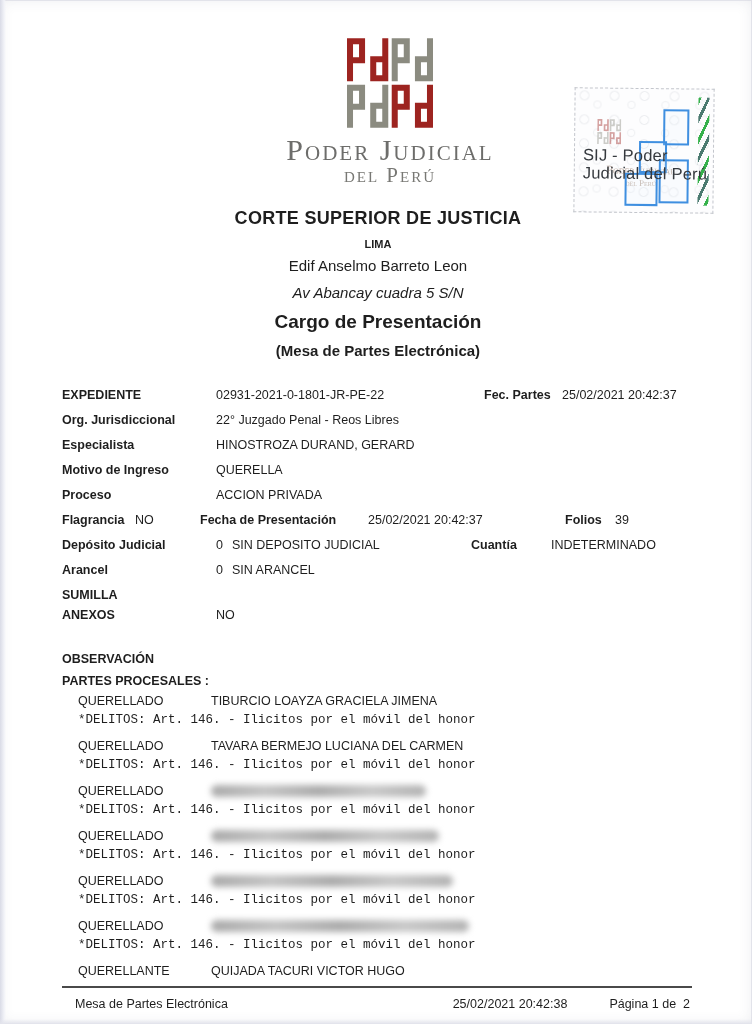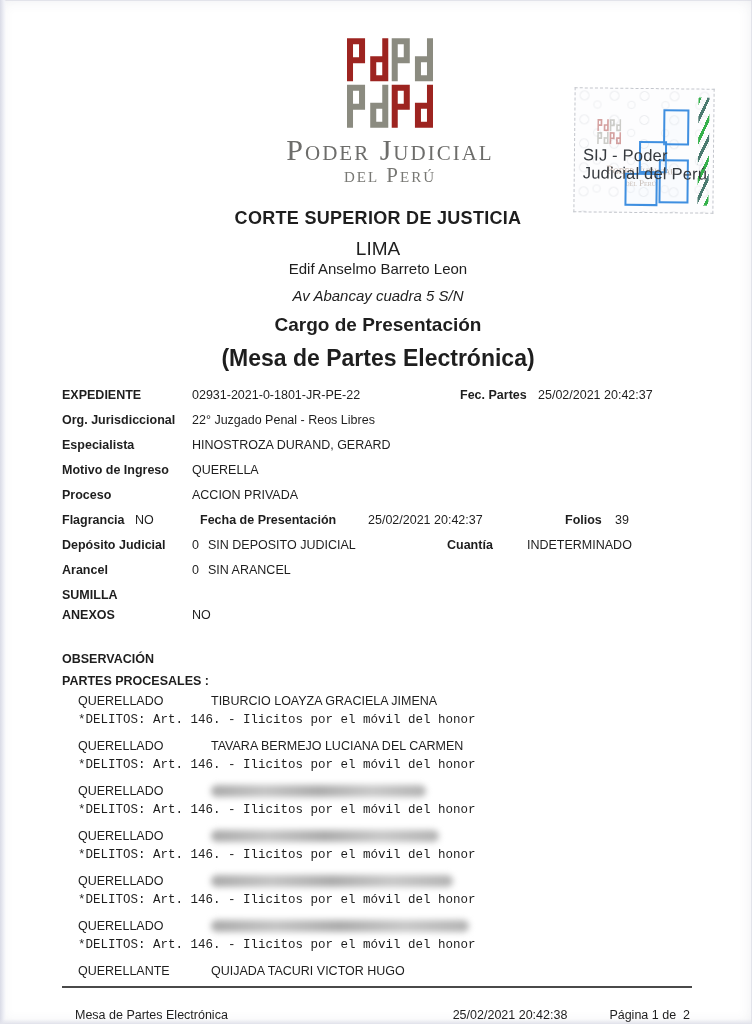--- a/index.html
+++ b/index.html
@@ -44,30 +44,30 @@
   .stripes { position:absolute; right:4px; top:8px; width:11px; height:108px;
     background:repeating-linear-gradient(115deg,
       #35b14b 0 3px, rgba(255,255,255,0) 3px 8px,
       #4b7a70 8px 11px, rgba(255,255,255,0) 11px 17px); }
   .stamp-text { position:absolute; left:8px; top:57px; font-size:16.5px; line-height:18px;
     color:#35393e; letter-spacing:.2px; white-space:nowrap; }
 
   
   .court { position:absolute; top:208px; left:0; right:8px; text-align:center;padding-left:12px; }
   .court-name { font-size:18px; font-weight:bold; letter-spacing:.3px; margin-bottom:9px; }
-  .court-city { font-size:19px; font-weight:normal; }
+  .court-city { font-size:11px; font-weight:bold; margin-bottom:7px; }
   .court-bldg { font-size:15px; margin-bottom:10px; }
   .court-addr { font-size:15px; margin-bottom:10px;font-style:italic; }
   .doc-title { font-size:19px; font-weight:bold; margin-bottom:9px; }
-  .doc-subtitle { font-size:23px; font-weight:bold; }
+  .doc-subtitle { font-size:15px; font-weight:bold; }
 
   
   .fields { position:absolute; top:388px; left:62px; right:50px; font-size:12.5px; line-height:15px; }
   .frow { display:flex; margin-bottom:10px; align-items:flex-start; }
-  .flabel { width:130px; font-weight:bold; flex-shrink:0; }
+  .flabel { width:154px; font-weight:bold; flex-shrink:0; }
   .w268 { width:268px; flex-shrink:0; }
   .fi-label { width:78px; font-weight:bold; flex-shrink:0; }
   .flag-label { width:73px; font-weight:bold; flex-shrink:0; }
   .flag-val { width:65px; flex-shrink:0; }
   .fecha-label { width:168px; font-weight:bold; flex-shrink:0; }
   .fecha-val { width:197px; flex-shrink:0; }
   .folios-label { width:50px; font-weight:bold; flex-shrink:0; }
   .dep-val { width:255px; flex-shrink:0; display:flex; }
   .cuantia-label { width:80px; font-weight:bold; flex-shrink:0; }
   .num { width:16px; flex-shrink:0; }
@@ -82,21 +82,21 @@
   .partes-heading { font-weight:bold; margin-bottom:5px; }
   .party { padding-left:16px; }
   .party-row1 { display:flex; margin-bottom:4px; }
   .party-role { width:133px; flex-shrink:0; }
   .party-delitos { margin-bottom:11px;font-family:Liberation Mono, monospace; }
   .blur-bar { height:12px; margin-top:1px; border-radius:6px; filter:blur(3px);
     background:linear-gradient(90deg,#a9a9a9,#c4c4c4 25%,#ababab 50%,#c8c8c8 75%,#b2b2b2); }
 
   
   .footer { position:absolute; left:62px; right:60px; top:986px;
-    border-top:2px solid #4a4a4a; padding-top:20px; display:flex;
+    border-top:2px solid #4a4a4a; padding-top:9px; display:flex;
     font-size:12.5px; line-height:15px; }
   .footer-left { margin-left:13px; }
   .footer-datetime { margin-left:auto; }
   .footer-page { margin-left:42px; margin-right:2px; }
   .pre { white-space:pre; }
 </style>
 </head>
 <body>
 
 <div class="page">

